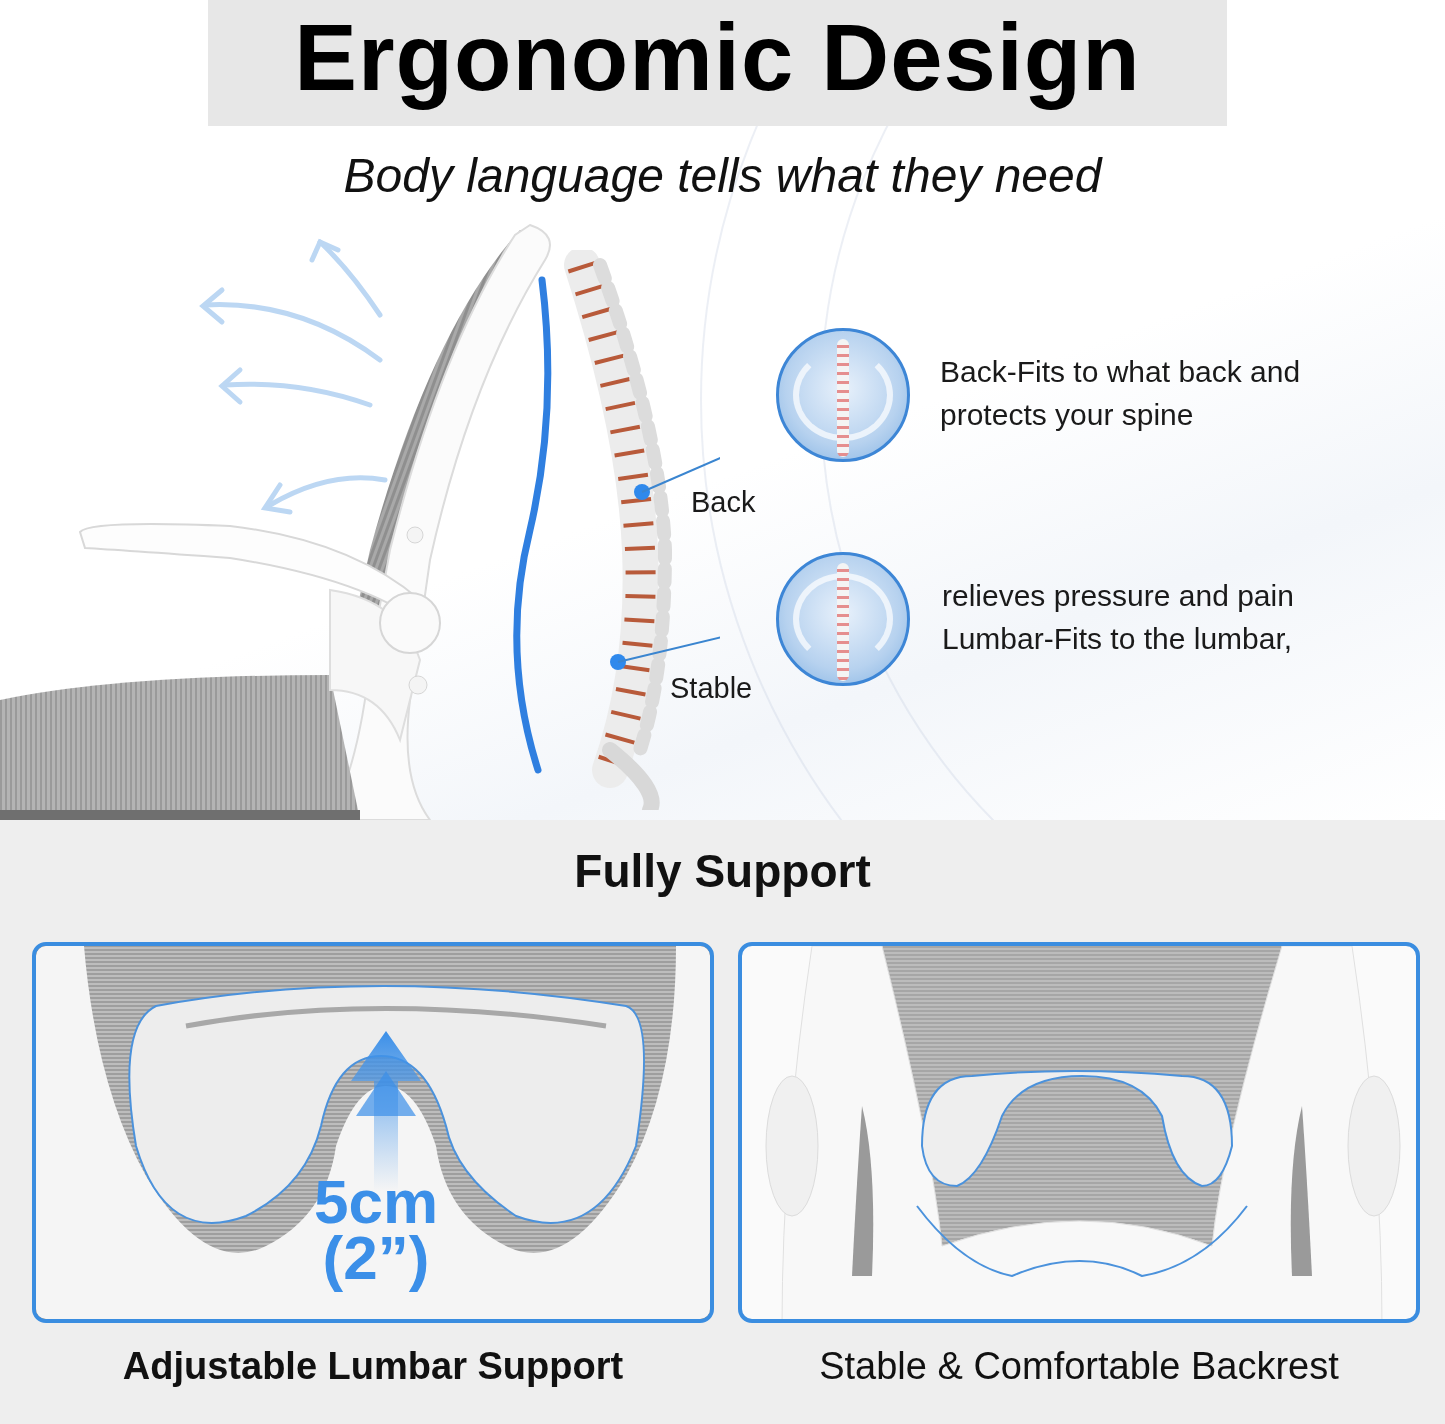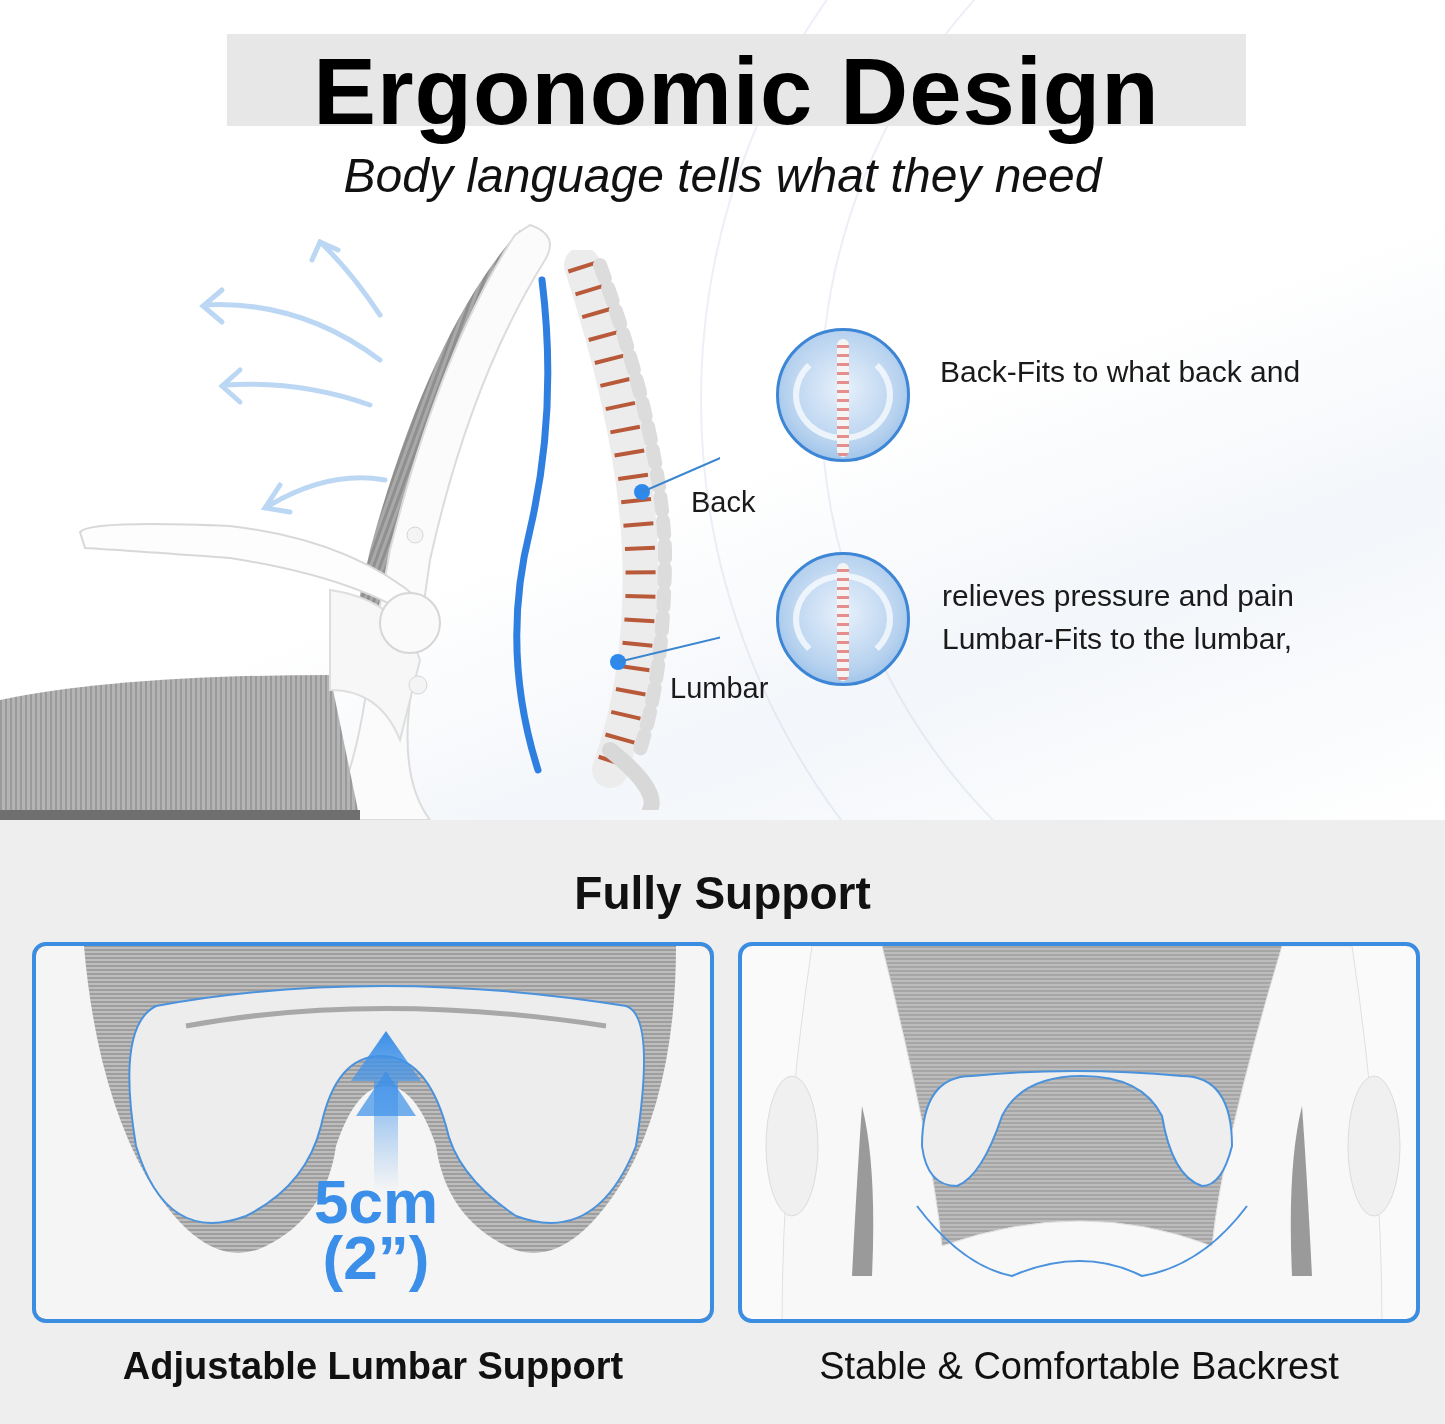--- a/index.html
+++ b/index.html
@@ -3,41 +3,41 @@
 <meta charset="utf-8">
 <style>
   * { box-sizing: border-box; margin: 0; padding: 0; }
   html, body { width: 1445px; height: 1424px; overflow: hidden; background: #ffffff; }
   body { font-family: "Liberation Sans", sans-serif; color: #111; position: relative; }
 
   .top { position: absolute; left: 0; top: 0; width: 1445px; height: 820px;
     background: linear-gradient(160deg, #ffffff 0%, #ffffff 55%, #f3f6fa 75%, #ffffff 100%); overflow: hidden; }
   .swoosh { position: absolute; border-radius: 50%; border: 2px solid rgba(200,210,225,0.35); }
 
-  .title-band { position: absolute; left: 227px; top: 0; width: 1019px; height: 92px; background: #e7e7e7; margin-top: 34px; }
+  .title-band { position: absolute; left: 208px; top: 0; width: 1019px; height: 126px; background: #e7e7e7; }
   .title { position: absolute; left: 0; right: 0; top: 4px; text-align: center; font-weight: bold; font-size: 94px; letter-spacing: 1px; color: #000; }
   .subtitle { position: absolute; left: 0; width: 1445px; top: 148px; text-align: center; font-size: 48px; color: #111; font-style: italic; }
 
   
   .chair { position: absolute; left: 0; top: 220px; width: 560px; height: 600px; }
   .spine-area { position: absolute; left: 500px; top: 250px; width: 220px; height: 560px; }
 
   .bubble { position: absolute; width: 134px; height: 134px; border-radius: 50%;
     background: radial-gradient(circle at 50% 45%, #e8f1fb 0%, #b7d2ef 60%, #7fb0e2 100%); border: 3px solid #3d86d6; overflow: hidden; }
   .bubble .bones { position: absolute; left: 50%; top: 8px; width: 12px; height: 118px; margin-left: -6px;
     background: repeating-linear-gradient(180deg, #f4f4f4 0 6px, #e58e8e 6px 9px); border-radius: 6px; }
   .bubble .ribs { position: absolute; inset: 18px 14px; border-radius: 50%;
     border: 6px solid rgba(255,255,255,0.7); border-top-color: transparent; }
 
   .feature-text { position: absolute; font-size: 30px; line-height: 43px; color: #1a1a1a; }
   .callout-label { position: absolute; font-size: 29px; color: #1a1a1a; }
 
   
   .bottom { position: absolute; left: 0; top: 820px; width: 1445px; height: 604px; background: #eeeeee; }
-  .section-title { position: absolute; left: 0; width: 1445px; top: 844px; text-align: center; font-weight: bold; font-size: 46px; color: #111; margin-top: 22px; }
+  .section-title { position: absolute; left: 0; width: 1445px; top: 844px; text-align: center; font-weight: bold; font-size: 46px; color: #111; }
   .panel { position: absolute; top: 942px; height: 381px; border: 4px solid #3a8de0; border-radius: 14px; overflow: hidden; background: #404040; }
   .panel-left { left: 32px; width: 682px; }
   .panel-right { left: 738px; width: 682px; background: #fafafa; }
   .mesh { position: absolute; background: repeating-linear-gradient(0deg, #9e9e9e 0 2px, #bdbdbd 2px 4px); }
   .panel-caption { position: absolute; top: 1345px; font-size: 38px; color: #111; text-align: center; }
 
   .measure { position: absolute; font-weight: bold; font-size: 62px; line-height: 56px; color: #3b8fe8; text-align: center; }
 </style>
 </head>
 <body>
@@ -96,33 +96,34 @@
       <path d="M100 15 Q160 180 165 300 Q165 420 140 500" fill="none" stroke="#dcdcdc" stroke-width="14" stroke-dasharray="14 10" stroke-linecap="round"></path>
       <path d="M110 500 Q160 540 150 560" fill="none" stroke="#d8d8d8" stroke-width="16" stroke-linecap="round"></path>
     </g>
     <circle cx="142" cy="242" r="8" fill="#2f89ec"></circle>
     <circle cx="118" cy="412" r="8" fill="#2f89ec"></circle>
     <line x1="142" y1="242" x2="285" y2="180" stroke="#3a85d0" stroke-width="2"></line>
     <line x1="118" y1="412" x2="285" y2="372" stroke="#3a85d0" stroke-width="2"></line>
   </svg>
 
   <div class="callout-label" style="left:691px;top:486px;">Back</div>
-  <div class="callout-label" style="left:670px;top:672px;">Lumbar</div>
+  <div class="callout-label" style="left:670px;top:672px;">Stable</div>
 
   <div class="bubble" style="left:776px;top:328px;">
     <div class="ribs"></div>
       <div class="bones"></div>
   </div>
   <div class="bubble" style="left:776px;top:552px;">
     <div class="ribs" style="border-top-color:rgba(255,255,255,0.7);border-bottom-color:transparent;"></div>
       <div class="bones"></div>
   </div>
 
   <div class="feature-text" style="left:940px;top:350px;">
     <div>Back-Fits to what back and</div>
+    <div>protects your spine</div>
   </div>
   <div class="feature-text" style="left:942px;top:574px;">
     <div>relieves pressure and pain</div>
     <div>Lumbar-Fits to the lumbar,</div>
   </div>
 </div>
 
 <div class="bottom"></div>
 <div class="section-title">Fully Support</div>
 

